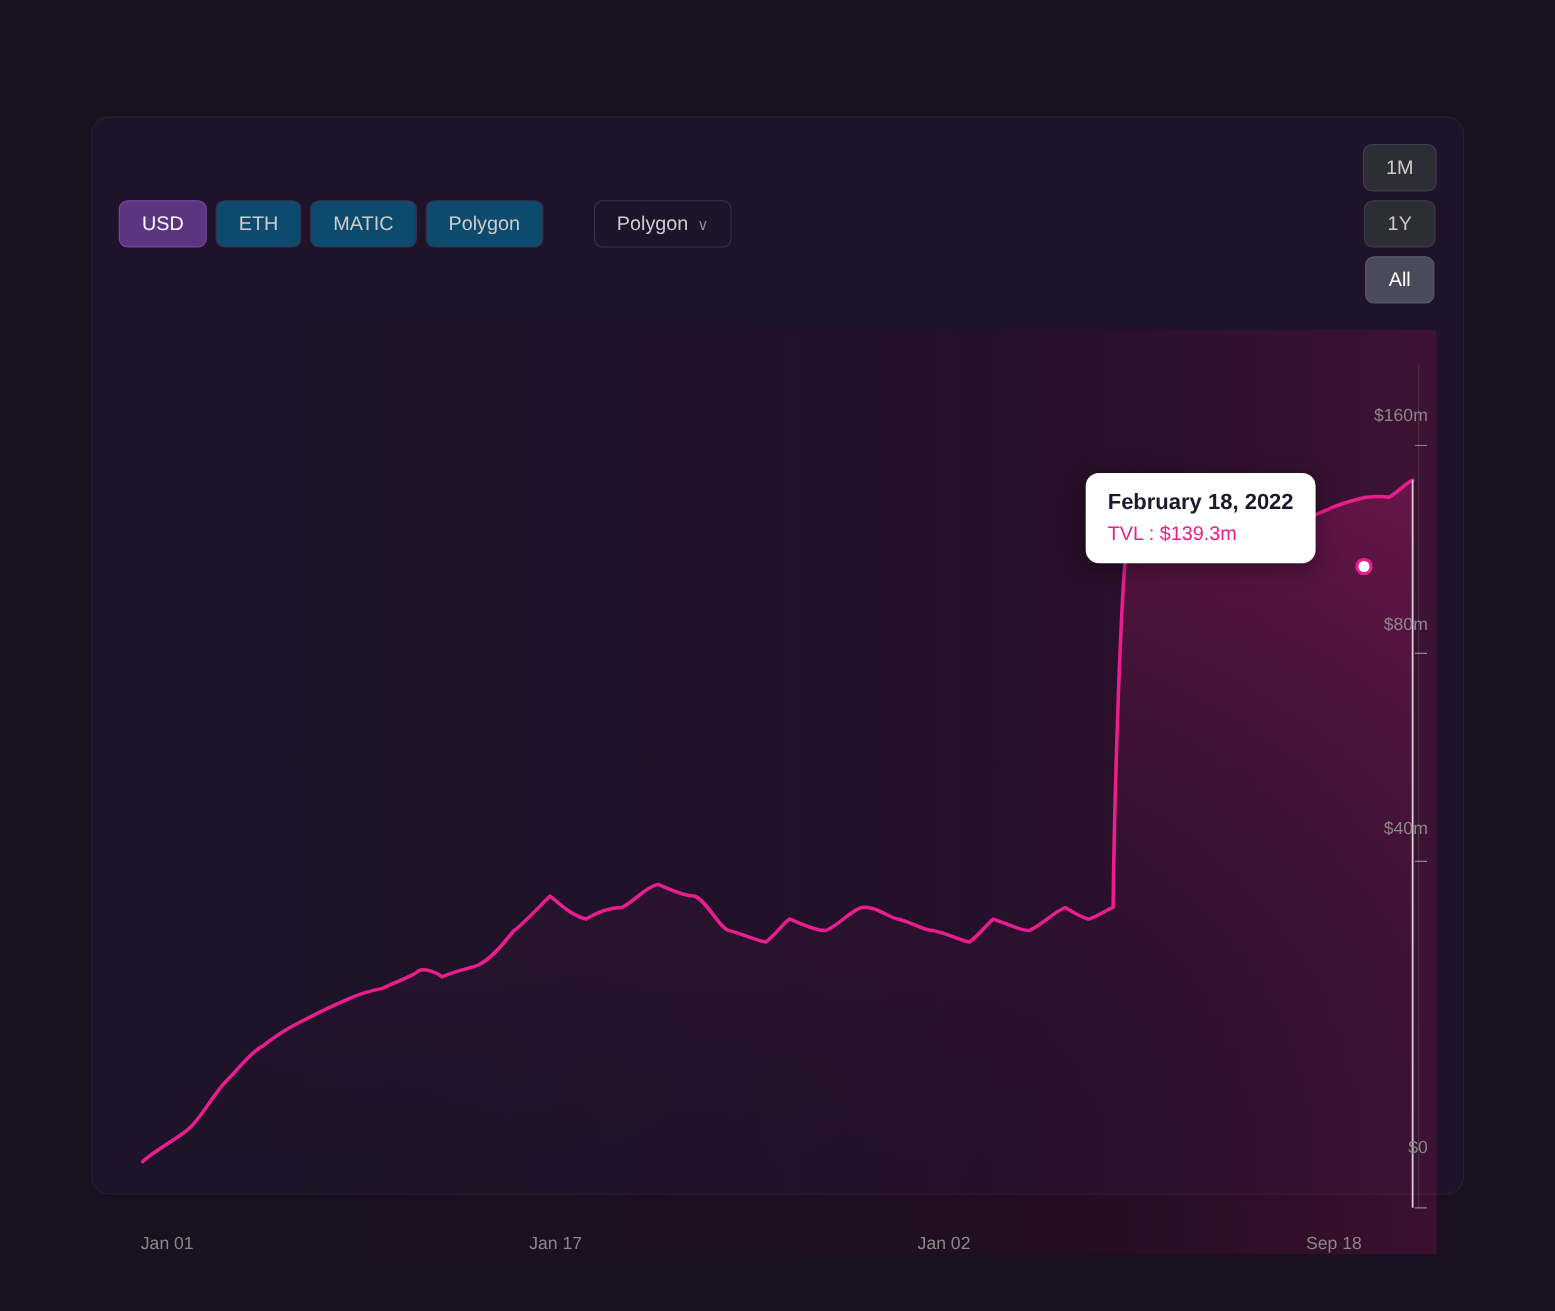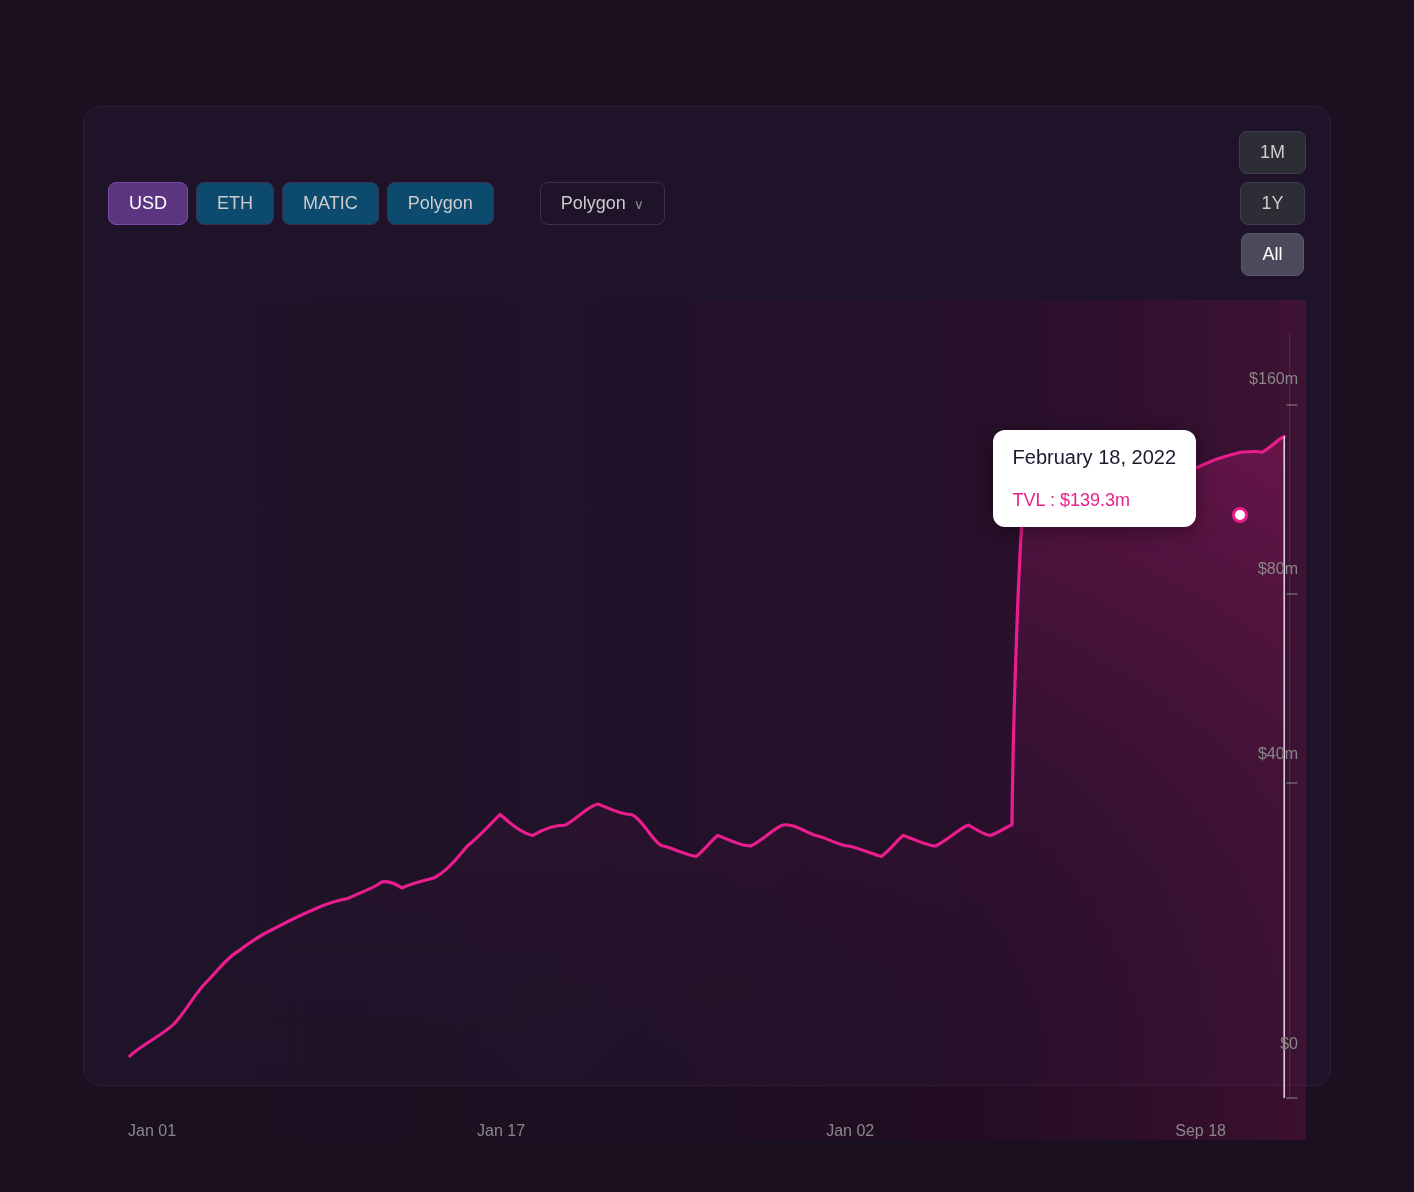--- a/index.html
+++ b/index.html
@@ -100,23 +100,23 @@
       top: 130px;
       right: 110px;
       background: white;
       border-radius: 12px;
       padding: 16px 20px;
       box-shadow: 0 4px 20px rgba(0,0,0,0.4);
       min-width: 200px;
     }
     .tooltip-date {
       font-size: 20px;
-      font-weight: 400;
+      font-weight: 700;
       color: #1a1a2e;
-      margin-bottom: 21px;
+      margin-bottom: 6px;
     }
     .tooltip-tvl {
       font-size: 18px;
       color: #e91e8c;
       font-weight: 500;
     }
     .dot-indicator {
       position: absolute;
       width: 16px;
       height: 16px;
@@ -278,20 +278,20 @@
 
     
     <div style="position:absolute; right:4px; top:20px; display:flex; flex-direction:column; gap:0;">
       <span style="color:#888; font-size:16px; position:absolute; top:50px; right:4px;">$160m</span>
       <span style="color:#888; font-size:16px; position:absolute; top:240px; right:4px;">$80m</span>
       <span style="color:#888; font-size:16px; position:absolute; top:425px; right:4px;">$40m</span>
       <span style="color:#888; font-size:16px; position:absolute; top:715px; right:4px;">$0</span>
     </div>
 
     
-    <div style="position:absolute; bottom:0; left:20px; right:80px; display:flex; justify-content:space-between;">
+    <div style="position:absolute; bottom:0; left:20px; right:68px; display:flex; justify-content:space-between;">
       <span style="color:#888; font-size:16px;">Jan 01</span>
       <span style="color:#888; font-size:16px;">Jan 17</span>
       <span style="color:#888; font-size:16px;">Jan 02</span>
       <span style="color:#888; font-size:16px;">Sep 18</span>
     </div>
   </div>
 </div>
 
 </body></html>

